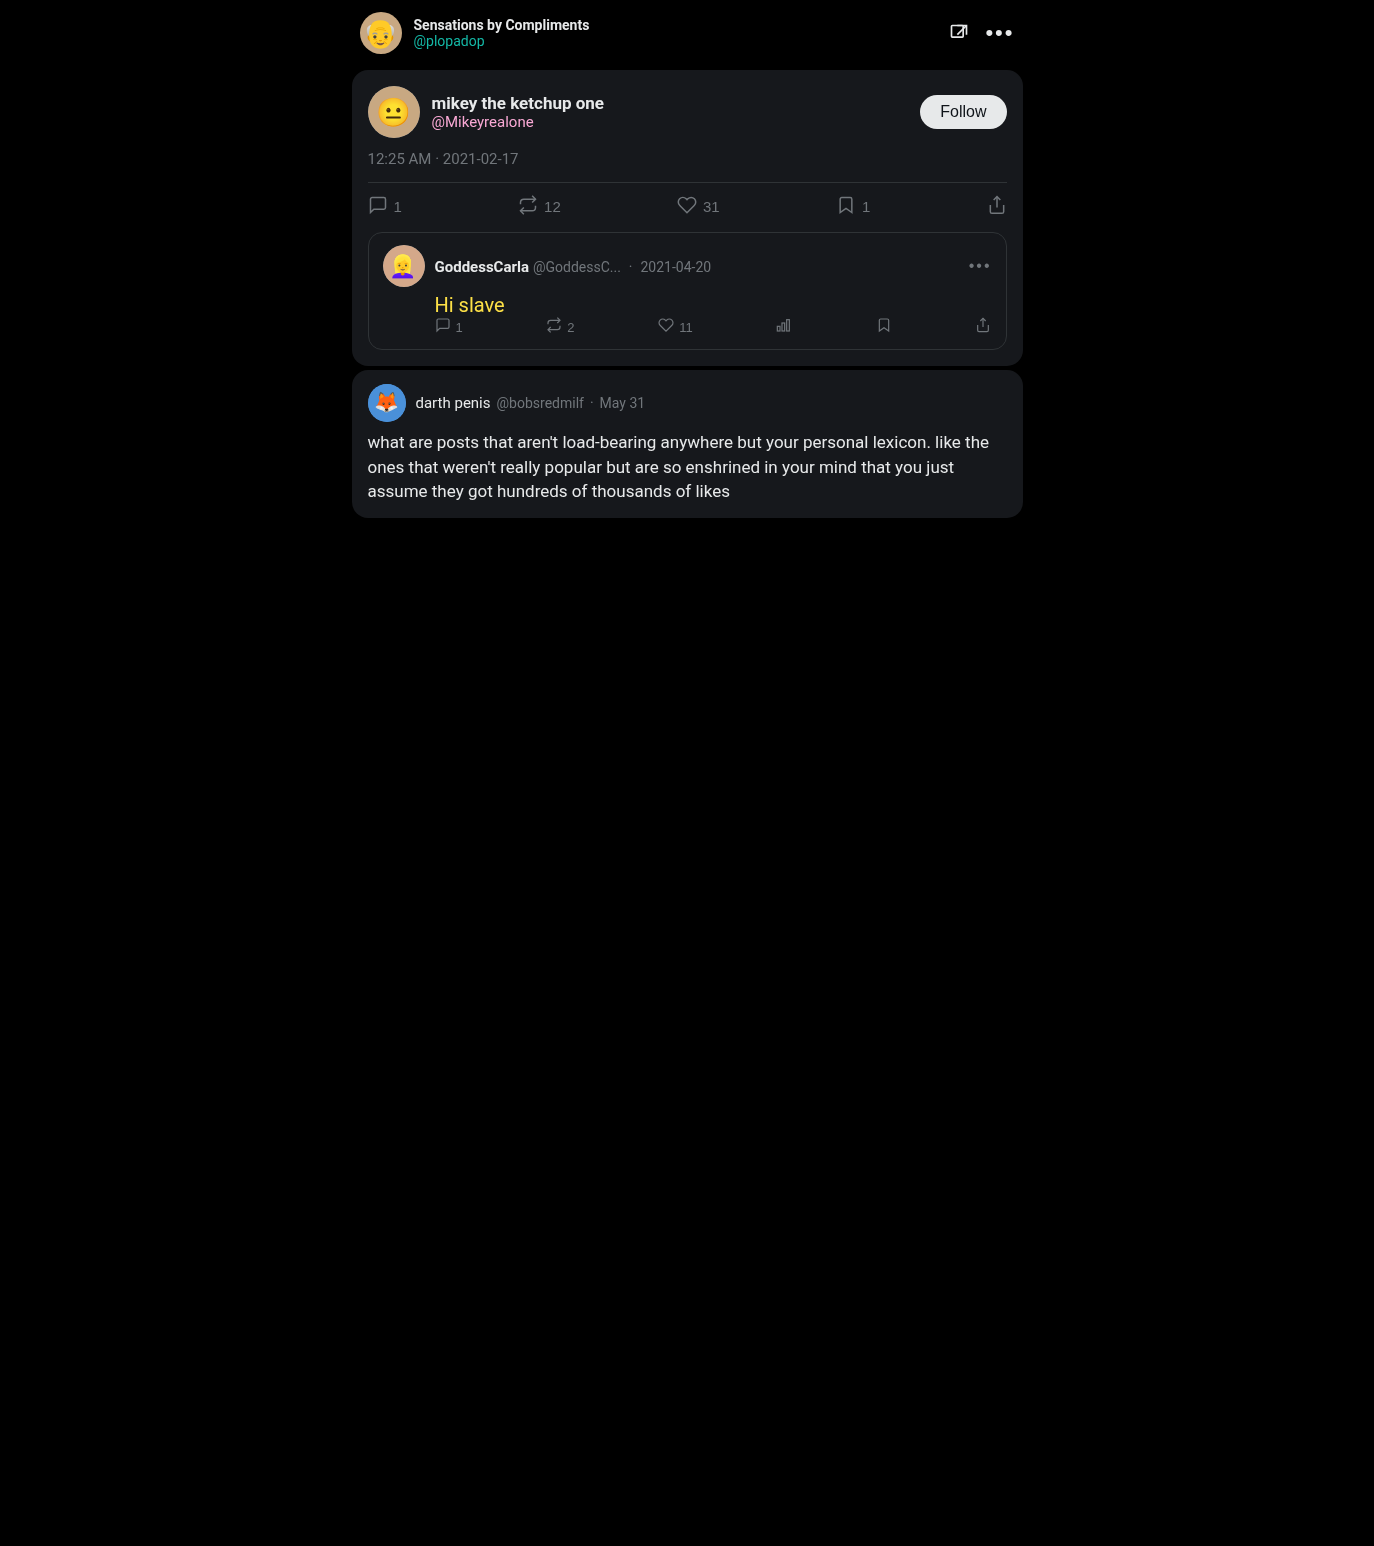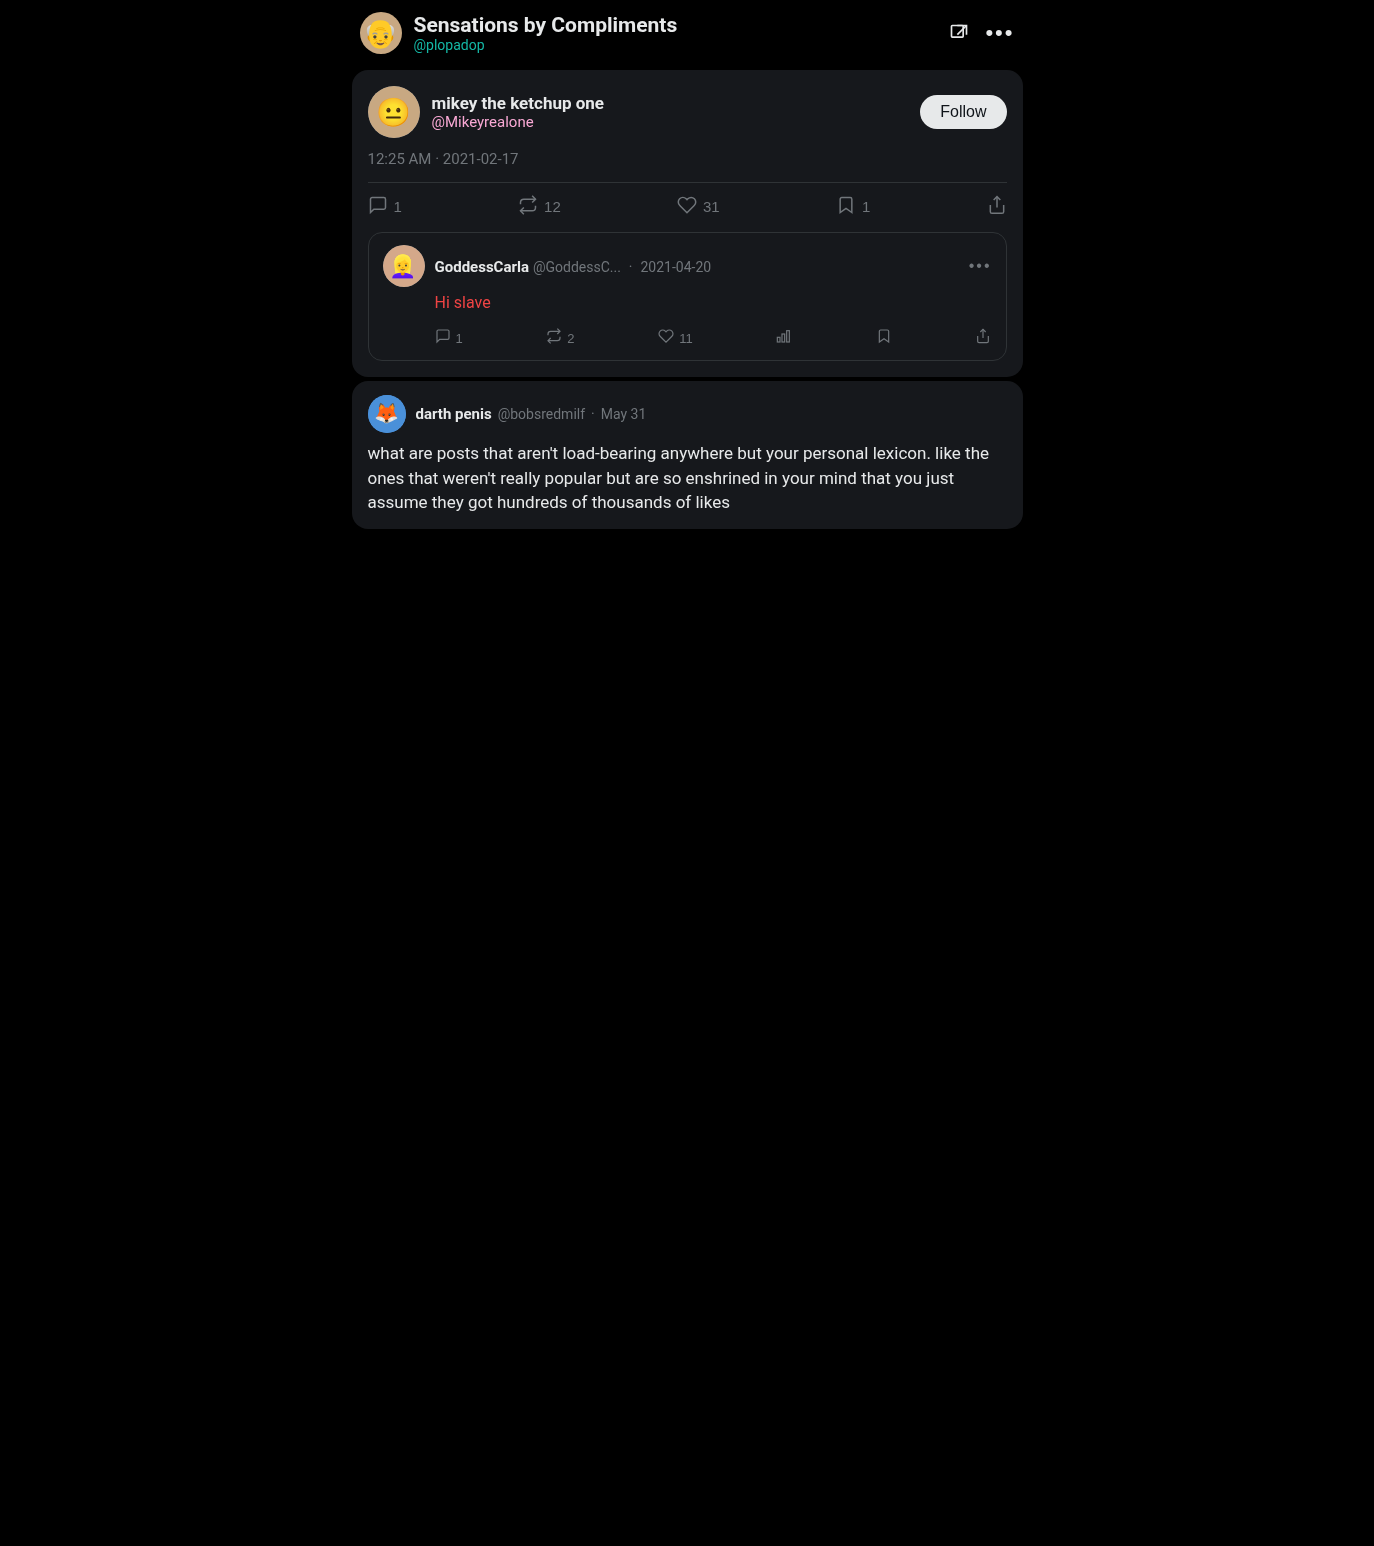--- a/index.html
+++ b/index.html
@@ -27,21 +27,21 @@
     .top-bar-avatar {
       width: 42px;
       height: 42px;
       border-radius: 50%;
       background: #888;
       overflow: hidden;
       flex-shrink: 0;
     }
     .top-bar-info .display-name {
       font-weight: 700;
-      font-size: 21px;
+      font-size: 14px;
       color: #e7e9ea;
     }
     .top-bar-info .handle {
       font-size: 14px;
       color: #14b8a6;
     }
     .top-bar-right {
       display: flex;
       align-items: center;
       gap: 16px;
@@ -179,23 +179,23 @@
     }
     .reply-handle {
       font-size: 14px;
       color: #71767b;
     }
     .reply-date {
       font-size: 14px;
       color: #71767b;
     }
     .reply-body {
-      font-size: 16px;
-      color: #ef4444;
-      margin-bottom: 16px;
+      font-size: 20px;
+      color: #fde047;
+      margin-bottom: 0;
       padding-left: 52px;
     }
     .reply-actions {
       display: flex;
       align-items: center;
       gap: 0;
       justify-content: space-between;
       padding-left: 52px;
     }
     .reply-action-item {
@@ -236,21 +236,21 @@
       align-items: center;
       justify-content: center;
     }
     .bottom-tweet-meta {
       display: flex;
       align-items: center;
       gap: 6px;
       flex-wrap: wrap;
     }
     .bottom-display-name {
-      font-weight: 700;
+      font-weight: 400;
       font-size: 15px;
       color: #e7e9ea;
     }
     .bottom-handle {
       font-size: 14px;
       color: #71767b;
     }
     .bottom-dot {
       color: #71767b;
       font-size: 14px;

